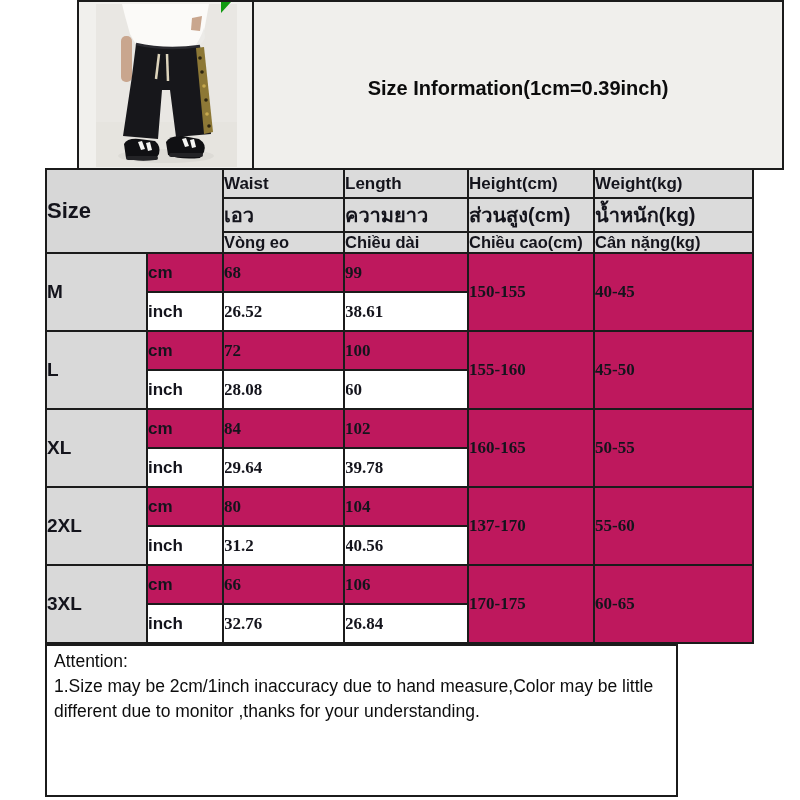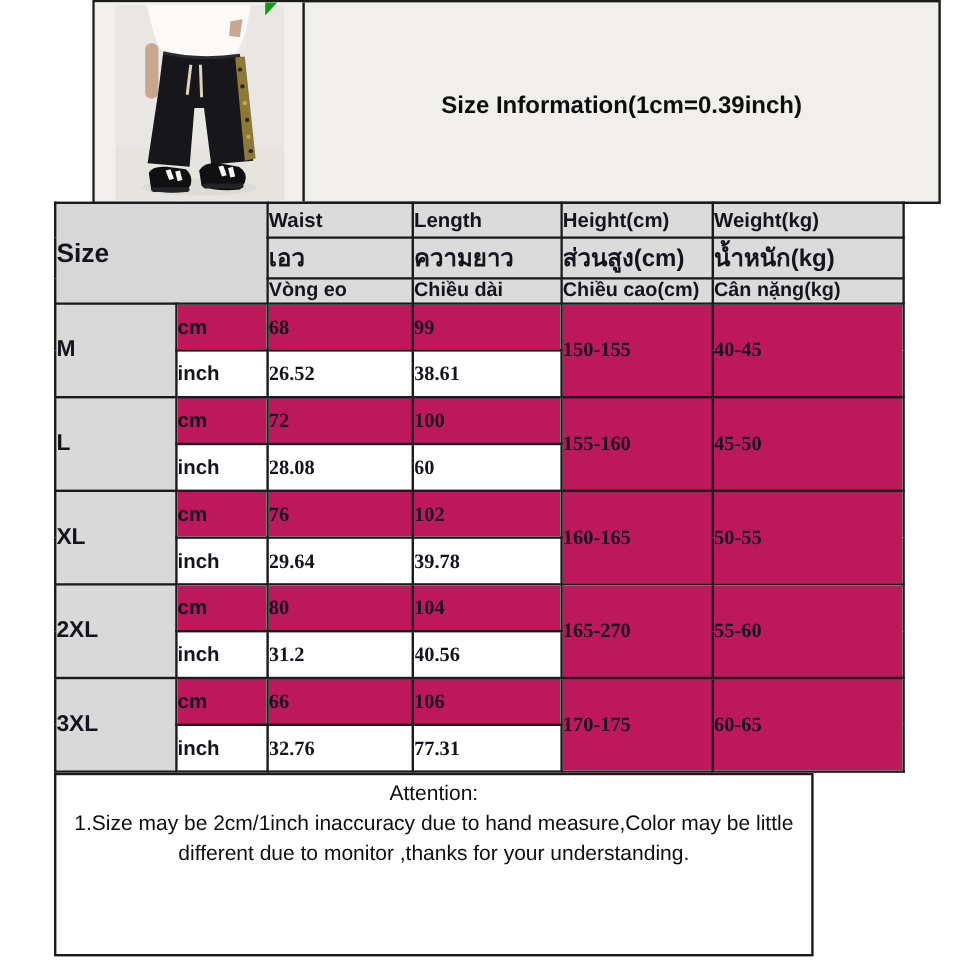--- a/index.html
+++ b/index.html
@@ -32,21 +32,21 @@
   td.hdr-vi{background:#dbdbdb;font-size:16.5px;}
   td.size-cell{background:#d9d9d9;font-size:19px;}
   td.bg-gray{background:#be185d;}
   td.bg-white{background:#ffffff;border-radius:11px;}
   td.val{font-size:17px;font-family:Liberation Serif, serif;}
   td.unit{font-size:17px;}
 
   
   .attention{position:absolute;left:45px;top:644px;width:633px;height:153px;
              border:2px solid #1b1b1b;box-sizing:border-box;background:#ffffff;
-             padding:3px 7px;color:#0d0d0d;text-align:center;}
+             padding:3px 7px;color:#0d0d0d;}
   .attention p{margin:0;font-size:17.5px;line-height:25px;font-weight:normal;}
 </style>
 </head>
 <body>
 
 <div class="sheet">
 
   <div class="top">
     <div class="img-cell">
       <svg class="photo" viewBox="0 0 141 163" xmlns="http://www.w3.org/2000/svg" aria-hidden="true">
@@ -145,57 +145,57 @@
       </tr>
       <tr class="drow">
         <td class="unit bg-white">inch</td>
         <td class="val bg-white">28.08</td>
         <td class="val bg-white">60</td>
       </tr>
 
       <tr class="drow">
         <td class="size-cell" rowspan="2">XL</td>
         <td class="unit bg-gray">cm</td>
-        <td class="val bg-gray">76</td>
+        <td class="val bg-gray">84</td>
         <td class="val bg-gray">102</td>
         <td class="val bg-gray" rowspan="2">160-165</td>
         <td class="val bg-gray" rowspan="2">50-55</td>
       </tr>
       <tr class="drow">
         <td class="unit bg-white">inch</td>
         <td class="val bg-white">29.64</td>
         <td class="val bg-white">39.78</td>
       </tr>
 
       <tr class="drow">
         <td class="size-cell" rowspan="2">2XL</td>
         <td class="unit bg-gray">cm</td>
         <td class="val bg-gray">80</td>
         <td class="val bg-gray">104</td>
-        <td class="val bg-gray" rowspan="2">165-270</td>
+        <td class="val bg-gray" rowspan="2">137-170</td>
         <td class="val bg-gray" rowspan="2">55-60</td>
       </tr>
       <tr class="drow">
         <td class="unit bg-white">inch</td>
         <td class="val bg-white">31.2</td>
         <td class="val bg-white">40.56</td>
       </tr>
 
       <tr class="drow">
         <td class="size-cell" rowspan="2">3XL</td>
         <td class="unit bg-gray">cm</td>
         <td class="val bg-gray">66</td>
         <td class="val bg-gray">106</td>
         <td class="val bg-gray" rowspan="2">170-175</td>
         <td class="val bg-gray" rowspan="2">60-65</td>
       </tr>
       <tr class="drow">
         <td class="unit bg-white">inch</td>
         <td class="val bg-white">32.76</td>
-        <td class="val bg-white">77.31</td>
+        <td class="val bg-white">26.84</td>
       </tr>
     </tbody>
   </table>
 
   <div class="attention">
     <p>Attention:</p>
     <p>1.Size may be 2cm/1inch inaccuracy due to hand measure,Color may be little different due to monitor ,thanks for your understanding.</p>
   </div>
 
 </div>

